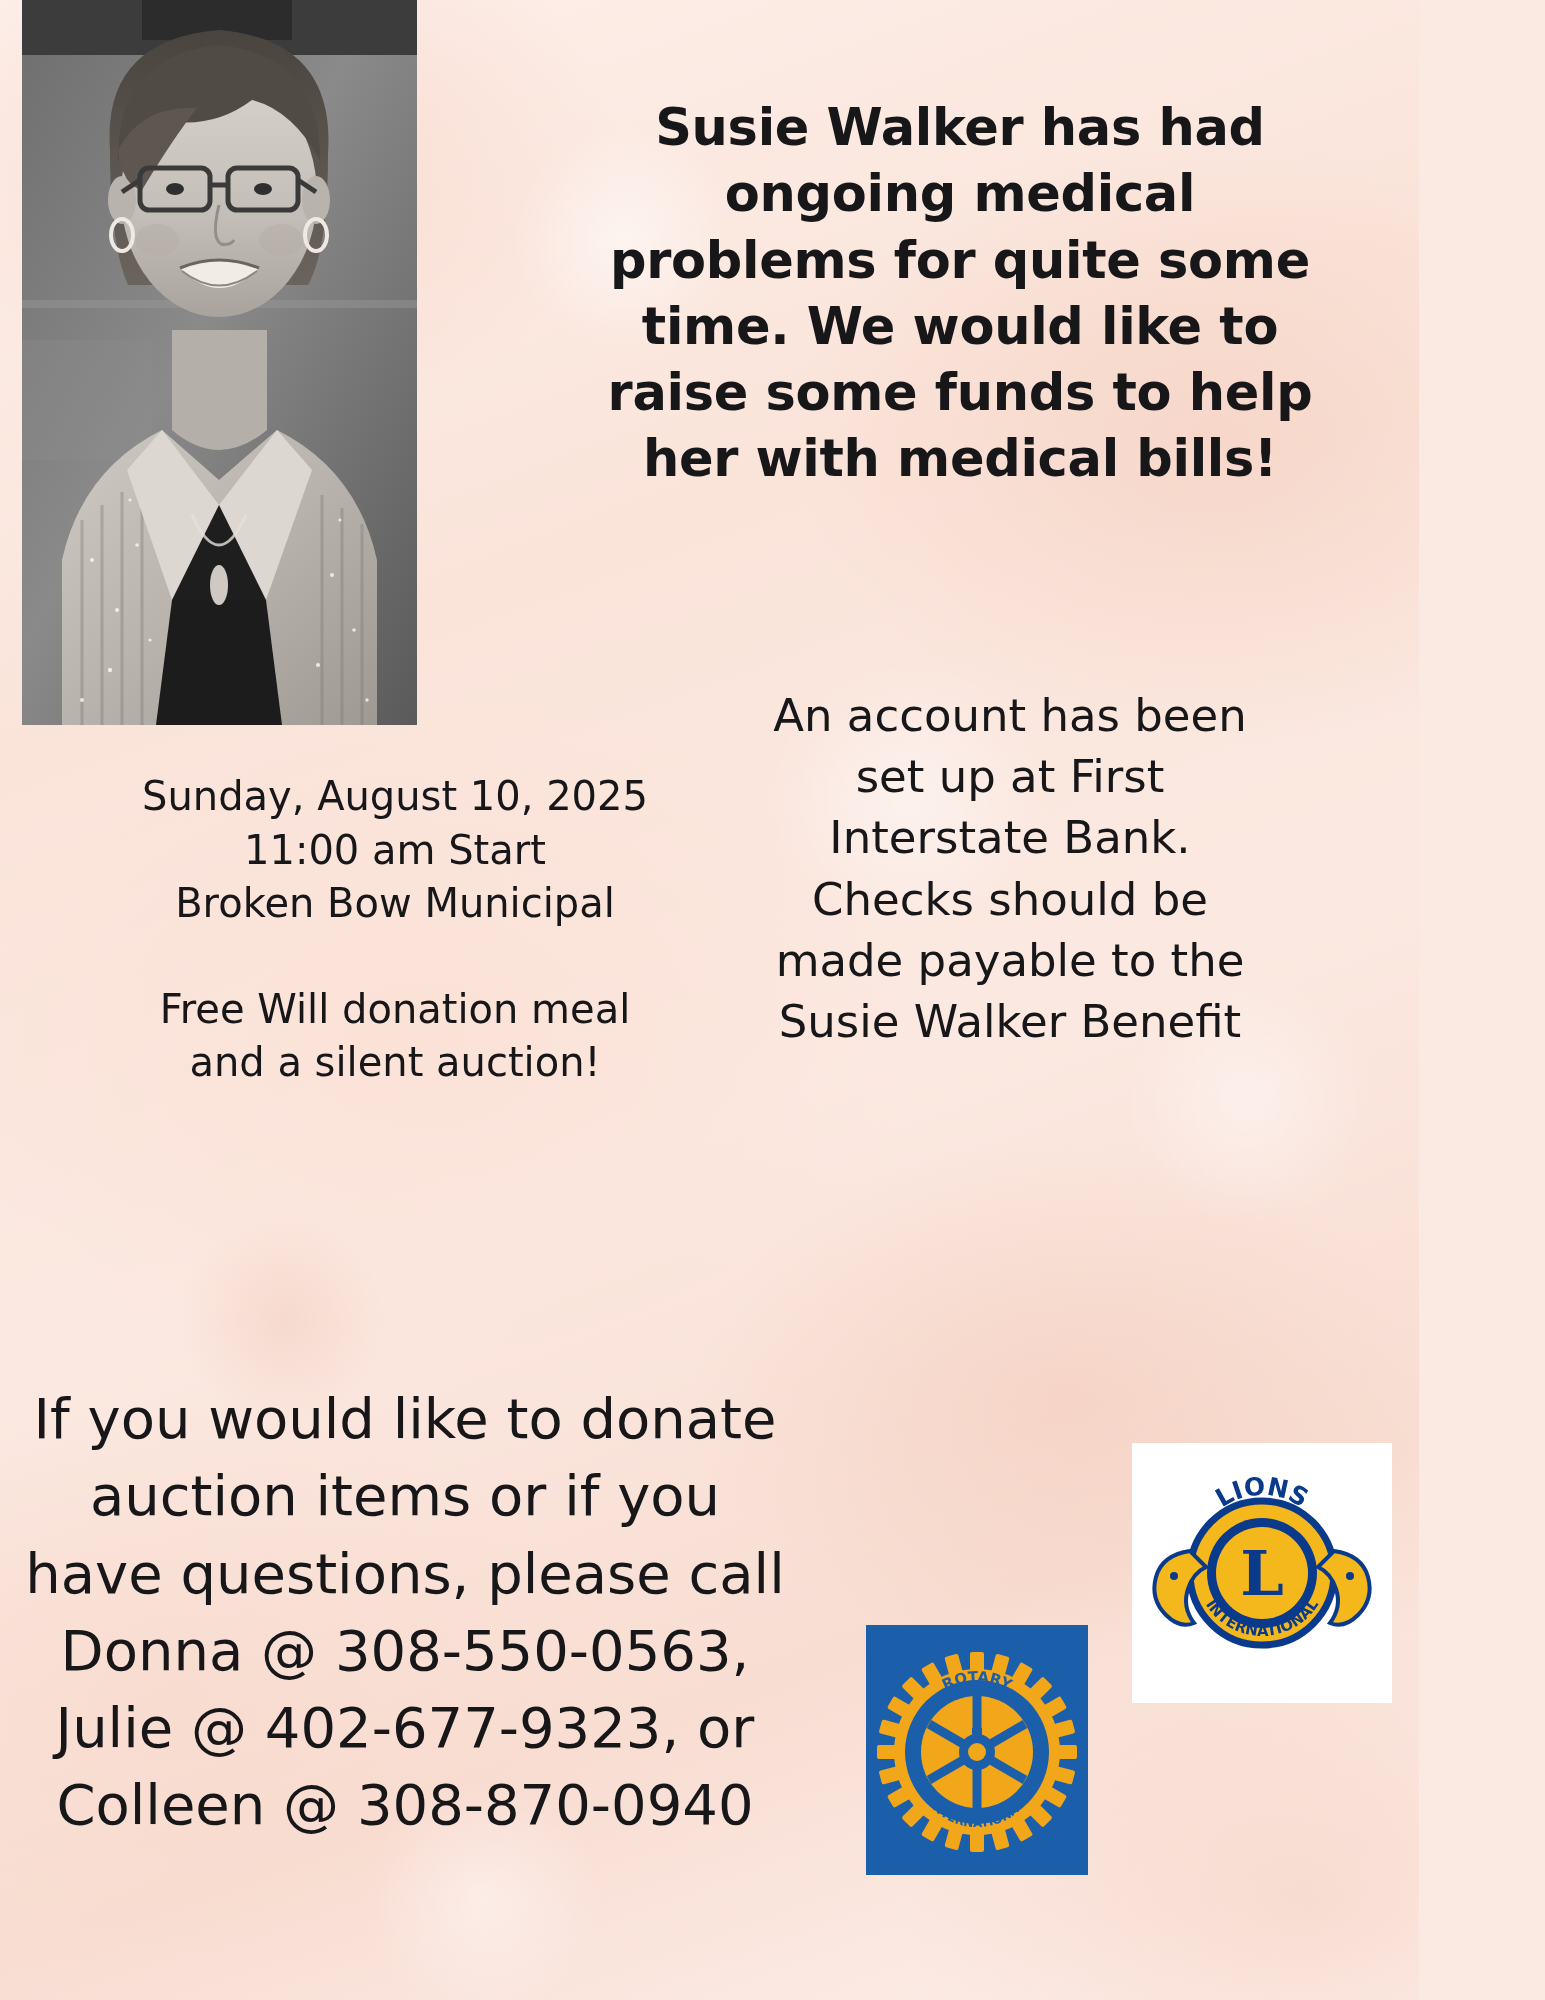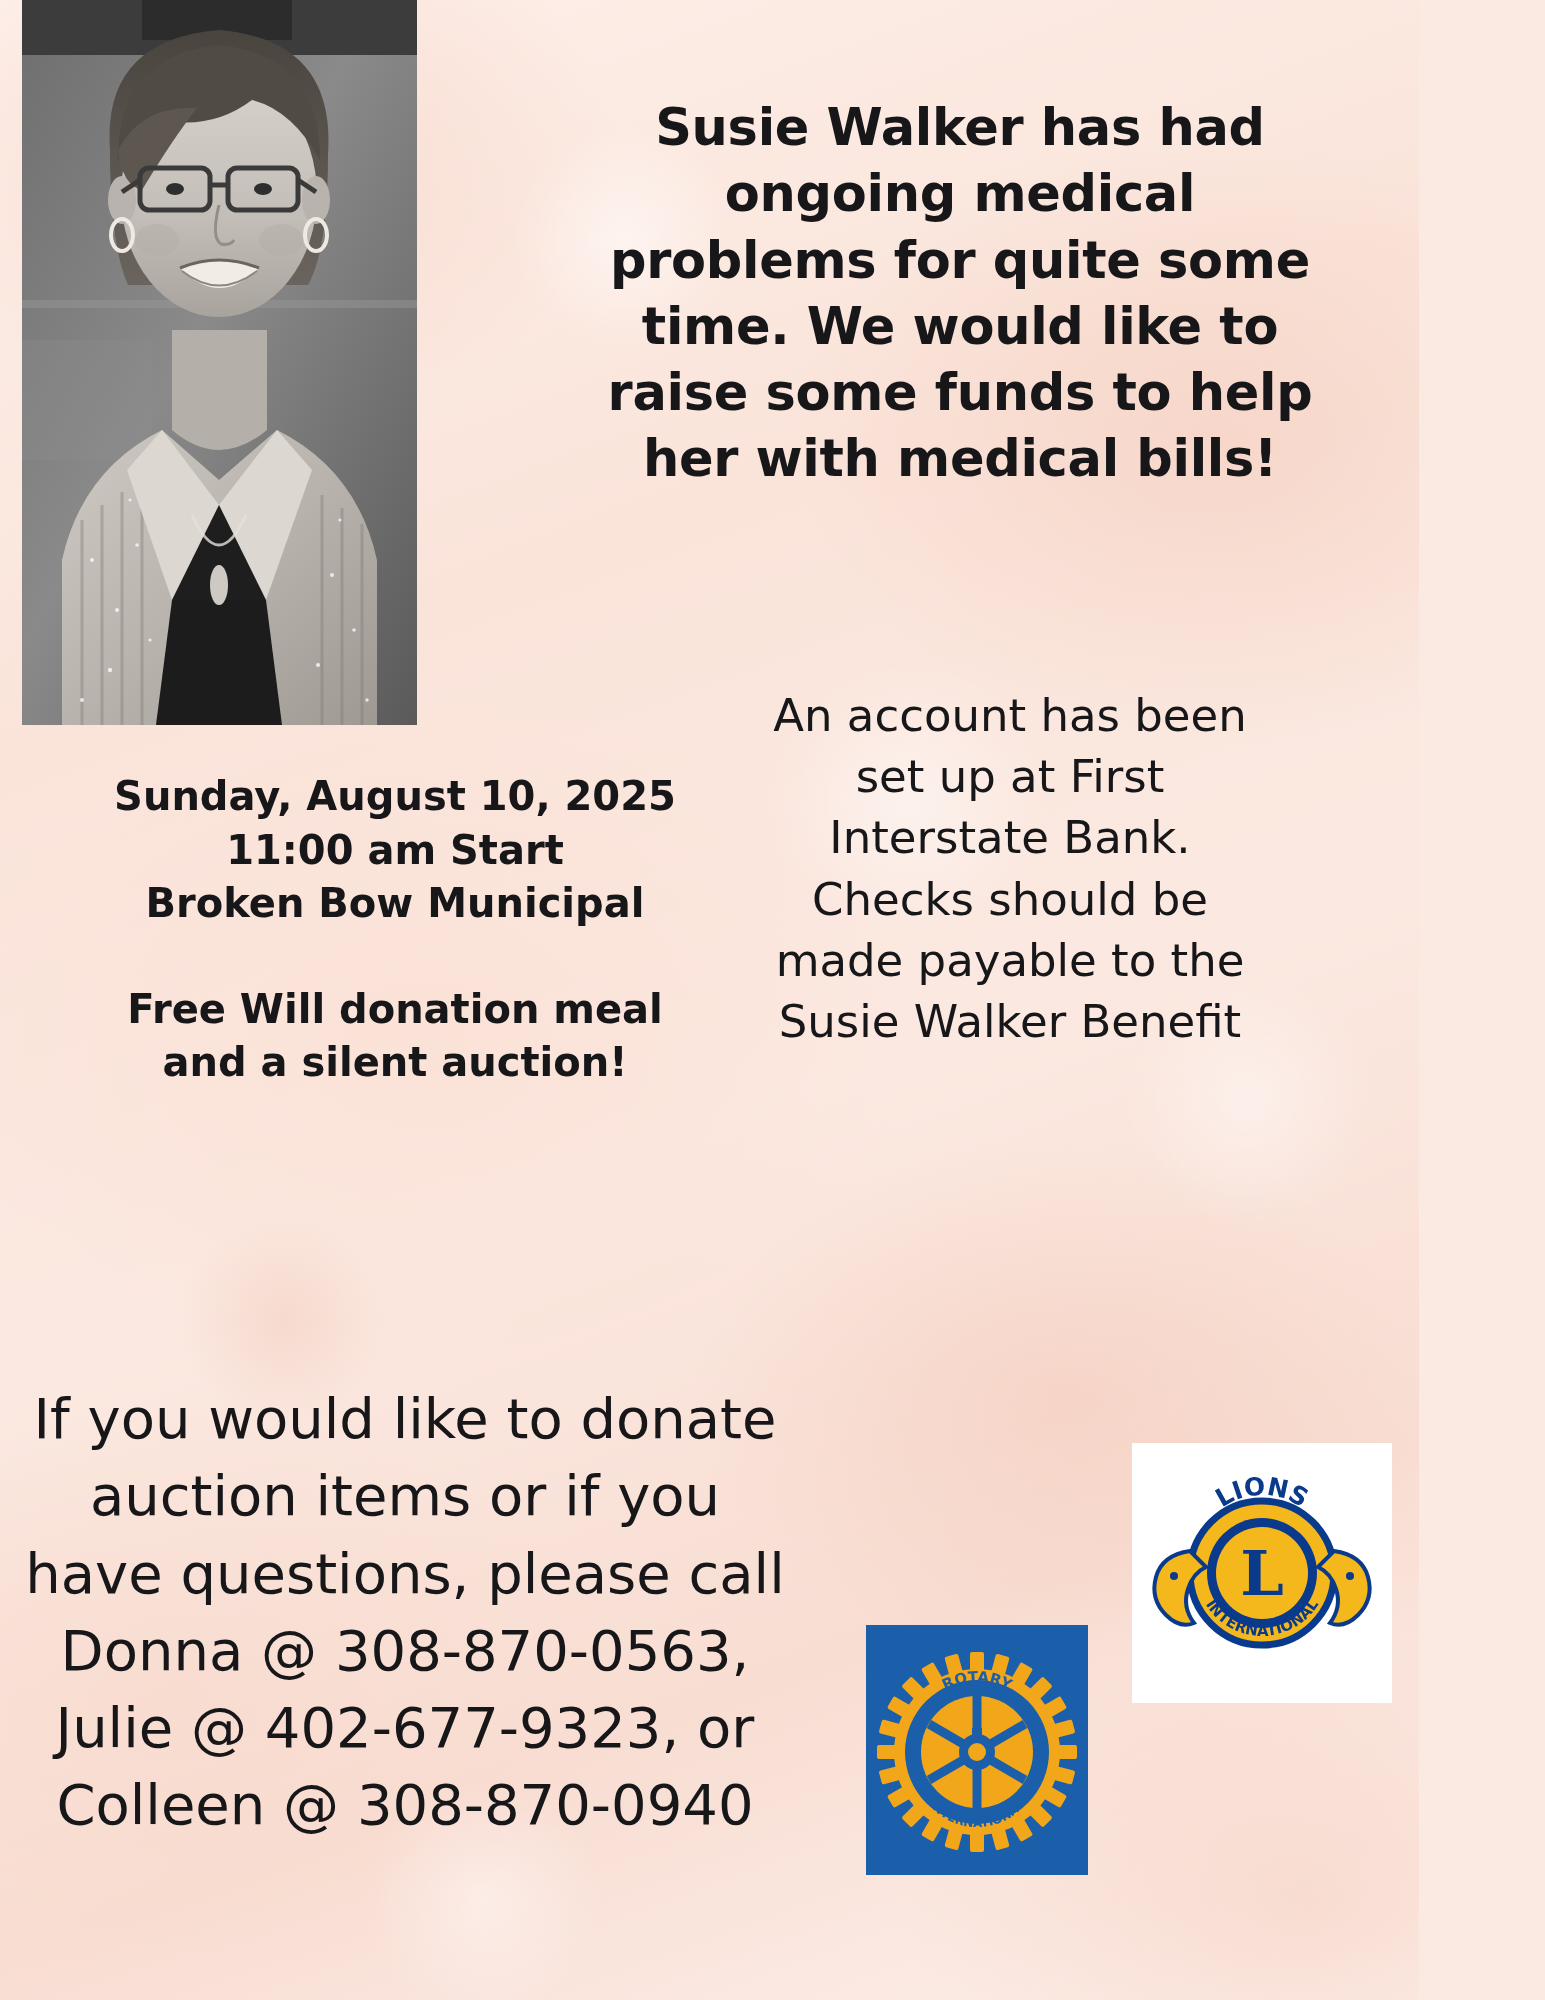--- a/index.html
+++ b/index.html
@@ -69,21 +69,21 @@
     color: #17171a;
     letter-spacing: -0.3px;
   }
 
   .event-block {
     position: absolute;
     left: 55px;
     top: 770px;
     width: 680px;
     text-align: center;
-    font-weight: bold;
+    font-weight: normal;
     font-size: 40px;
     line-height: 1.34;
     color: #17171a;
   }
   .event-block .gap { display: block; height: 52px; }
 
   .bank-block {
     position: absolute;
     left: 760px;
     top: 685px;
@@ -244,21 +244,21 @@
     <div>Free Will donation meal</div>
     <div>and a silent auction!</div>
   </div>
 
   <div class="bank-block">
     <span>An account has been set up at First Interstate Bank. </span><b> Checks should be made payable to the Susie Walker Benefit</b>
   </div>
 
   <div class="contact-block">
     <div>If you would like to donate auction items or if you have questions, please call</div>
-    <div>Donna @ 308-870-0563,</div>
+    <div>Donna @ 308-550-0563,</div>
     <div>Julie @ 402-677-9323, or</div>
     <div>Colleen @ 308-870-0940</div>
   </div>
 
   <div class="lions-logo">
     <svg class="logo-svg" viewBox="0 0 260 260" xmlns="http://www.w3.org/2000/svg">
       <circle cx="130" cy="130" r="72" fill="#f5b81c" stroke="#0a3a8c" stroke-width="7"></circle>
       <circle cx="130" cy="130" r="55" fill="#0a3a8c"></circle>
       <circle cx="130" cy="130" r="46" fill="#f5b81c"></circle>
       <text x="130" y="152" font-family="'DejaVu Serif', serif" font-size="62" font-weight="bold" fill="#0a3a8c" text-anchor="middle">L</text>

